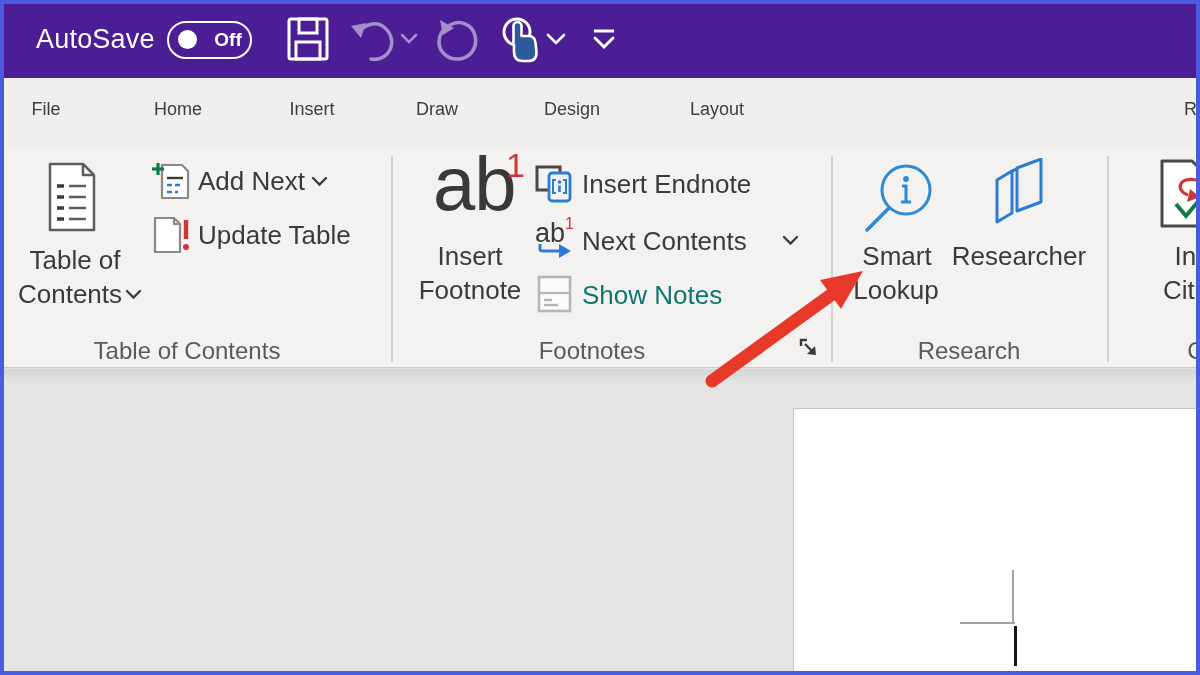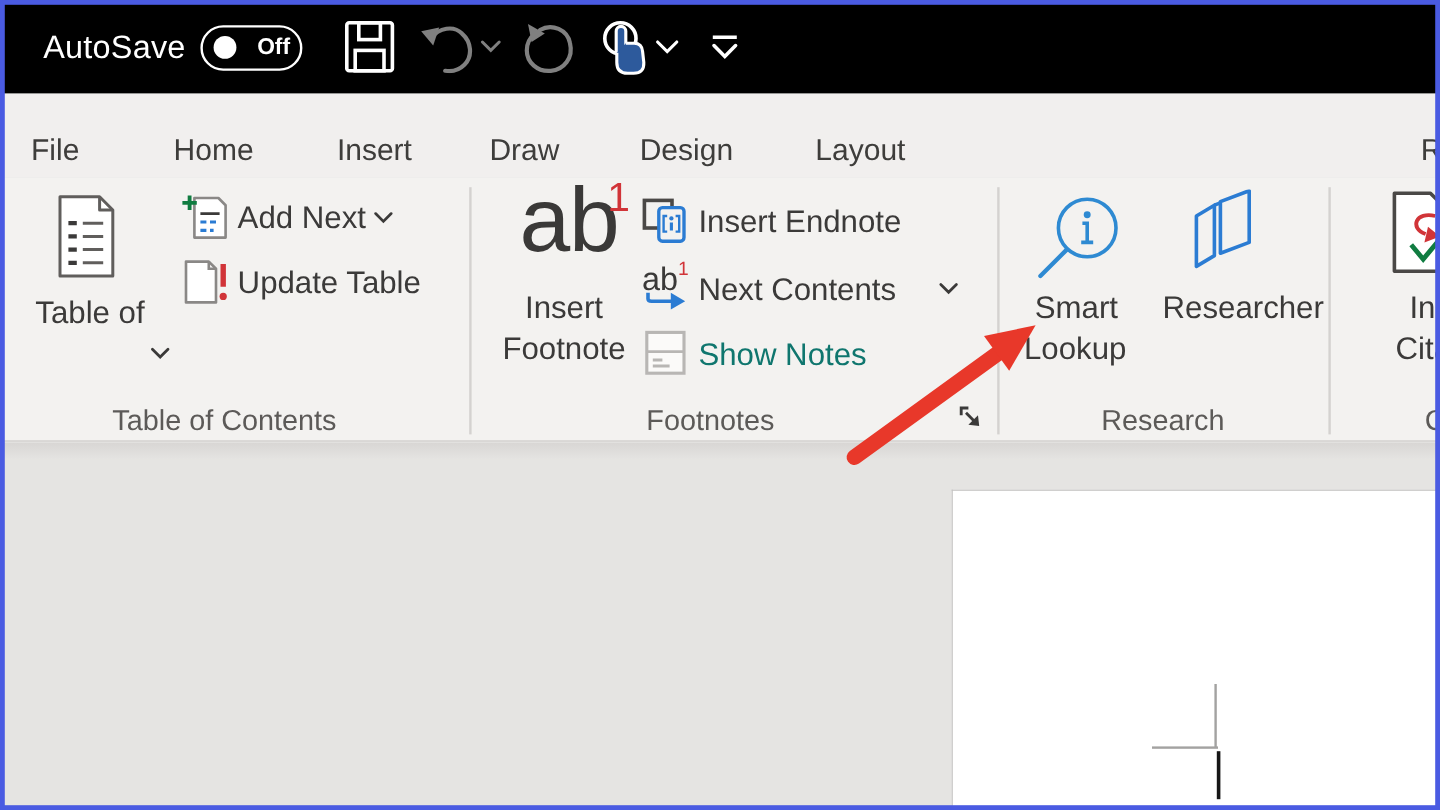--- a/index.html
+++ b/index.html
@@ -5,35 +5,35 @@
   * { margin:0; padding:0; box-sizing:border-box; }
   html,body { background:#fff; }
   .window {
     position:relative; width:1200px; height:675px; overflow:hidden;
     font-family:"Liberation Sans", sans-serif; background:#e5e4e2;
     -webkit-font-smoothing:antialiased;
   }
   .frame { position:absolute; inset:0; border:4px solid #4a5be2; z-index:99; pointer-events:none; }
 
   
-  .titlebar { position:absolute; left:0; top:0; width:1200px; height:78px; background:#000000; }
+  .titlebar { position:absolute; left:0; top:0; width:1200px; height:78px; background:#4c1d95; }
   .autosave-label { position:absolute; left:36px; top:0; height:78px; line-height:78px;
     color:#fff; font-size:27px; font-weight:400; letter-spacing:.2px; }
   .toggle { position:absolute; left:167px; top:21px; width:85px; height:38px;
     border:2.5px solid #fff; border-radius:19px; cursor:default; }
   .toggle-knob { position:absolute; left:9px; top:7px; width:19px; height:19px; border-radius:50%; background:#fff; }
   .toggle-text { position:absolute; left:40px; top:0; width:38px; height:33px; line-height:33px;
     color:#fff; font-size:19px; font-weight:600; text-align:center; }
   .qat-btn { position:absolute; top:0; height:78px; display:flex; align-items:center; justify-content:center; }
   .dim { opacity:.5; }
 
   
   .tabrow { position:absolute; left:0; top:78px; width:1200px; height:70px; background:#f1efee; }
-  .tab { position:absolute; top:16px; height:62px; line-height:62px; transform:translateX(-50%);
-    font-size:25px; color:#3e3d3b; white-space:nowrap; cursor:pointer; }
+  .tab { position:absolute; top:0; height:62px; line-height:62px; transform:translateX(-50%);
+    font-size:18px; color:#3e3d3b; white-space:nowrap; cursor:pointer; }
   .tab.active { color:#1e1d1c; font-weight:700; }
   .tab.partial { transform:none; }
   .tab-underline { position:absolute; left:816px; top:137px; width:158px; height:6px; background:#2b579a; border-radius:1px; }
 
   
   .ribbon { position:absolute; left:0; top:148px; width:1200px; height:220px; background:#f3f2f0; border-bottom:1px solid #ccc9c7; }
   .ribbon-shadow { position:absolute; left:0; top:369px; width:1200px; height:14px;
     background:linear-gradient(#d8d6d4, #e5e4e2); }
   .vsep { position:absolute; top:8px; width:1.5px; height:206px; background:#d4d2d0; }
   .group-label { position:absolute; top:188px; height:30px; line-height:30px; transform:translateX(-50%);
@@ -140,20 +140,21 @@
           <line x1="11" y1="24" x2="18" y2="24" stroke="#3b3a39" stroke-width="3.5"></line>
             <line x1="23" y1="24" x2="40" y2="24" stroke="#605e5c" stroke-width="2.5"></line>
           <line x1="11" y1="35" x2="18" y2="35" stroke="#3b3a39" stroke-width="3.5"></line>
             <line x1="23" y1="35" x2="40" y2="35" stroke="#605e5c" stroke-width="2.5"></line>
           <line x1="11" y1="46" x2="18" y2="46" stroke="#3b3a39" stroke-width="3.5"></line>
             <line x1="23" y1="46" x2="40" y2="46" stroke="#605e5c" stroke-width="2.5"></line>
           <line x1="11" y1="57" x2="18" y2="57" stroke="#3b3a39" stroke-width="3.5"></line>
             <line x1="23" y1="57" x2="40" y2="57" stroke="#605e5c" stroke-width="2.5"></line>
         </svg>
         <span class="big-btn-label" style="left:63px; top:92px;">Table of</span>
+        <span class="big-btn-label" style="left:58px; top:126px;">Contents</span>
         <svg class="chev" style="position:absolute; left:113px; top:137px;" width="17" height="11" viewBox="0 0 17 11">
           <polyline points="2,2 8.5,8.5 15,2" fill="none" stroke="#3b3a39" stroke-width="2.3" stroke-linecap="round"></polyline>
         </svg>
       </div>
 
       <div style="position:absolute; left:148px; top:10px; width:190px; height:46px;">
         <svg style="position:absolute; left:2px; top:2px;" width="42" height="42" viewBox="0 0 42 42">
           <path d="M12 5 H32 L38 11 V38 H12 Z" fill="#fff" stroke="#8a8886" stroke-width="2.2" stroke-linejoin="round"></path>
           <line x1="8" y1="3" x2="8" y2="15" stroke="#107c41" stroke-width="3.2"></line>
           <line x1="2" y1="9" x2="14" y2="9" stroke="#107c41" stroke-width="3.2"></line>
@@ -249,21 +250,21 @@
         <span class="big-btn-label" style="left:49px; top:90px;">Smart</span>
         <span class="big-btn-label" style="left:48px; top:124px;">Lookup</span>
       </div>
 
       <div style="position:absolute; left:952px; top:2px; width:134px; height:140px;">
         <svg style="position:absolute; left:35px; top:8px;" width="66" height="80" viewBox="0 0 66 80">
           <polygon points="10,22 25,13 25,55 10,64" fill="none" stroke="#2b7cd3" stroke-width="3" stroke-linejoin="round"></polygon>
           <polygon points="30,10 54,1 54,44 30,53" fill="none" stroke="#2b7cd3" stroke-width="3" stroke-linejoin="round"></polygon>
           <line x1="25" y1="13" x2="30" y2="11" stroke="#2b7cd3" stroke-width="3"></line>
         </svg>
-        <span class="big-btn-label" style="left:67px; top:90px;margin-left:17px;">Researcher</span>
+        <span class="big-btn-label" style="left:67px; top:90px;">Researcher</span>
       </div>
 
       <span class="group-label" style="left:969px;">Research</span>
     </div>
     <div class="vsep" style="left:1107px;"></div>
 
     <div>
       <div style="position:absolute; left:1150px; top:2px; width:110px; height:172px;">
         <svg style="position:absolute; left:8px; top:8px;" width="56" height="76" viewBox="0 0 56 76">
           <path d="M4 3 H34 L45 14 V68 H4 Z" fill="#fff" stroke="#4a4846" stroke-width="3" stroke-linejoin="round"></path>

